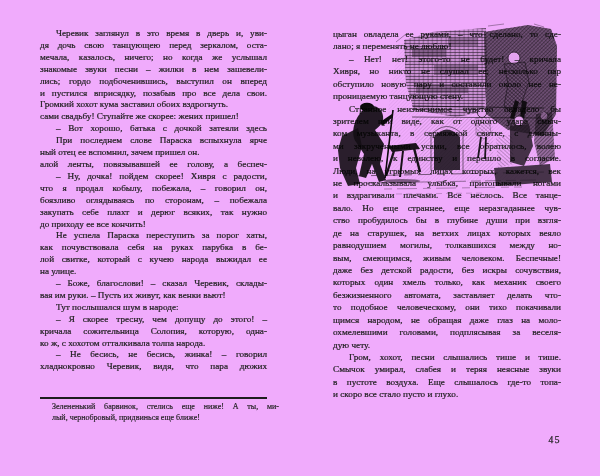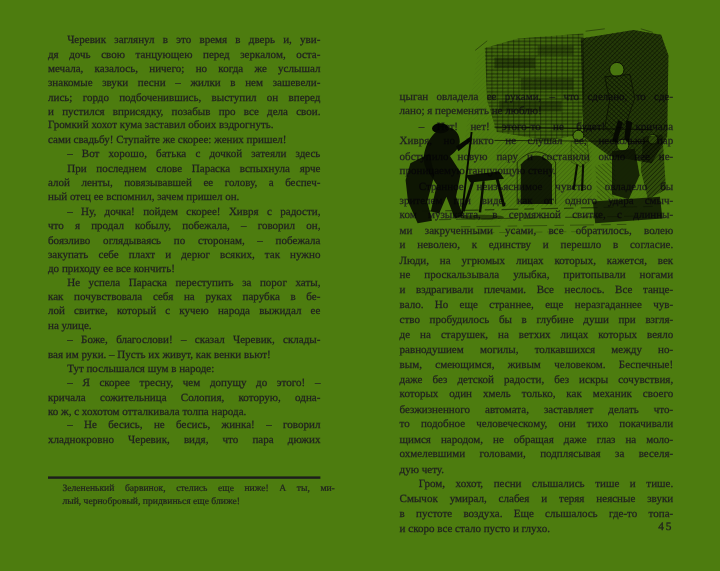--- a/index.html
+++ b/index.html
@@ -2,28 +2,28 @@
 <html><head>
 <meta charset="utf-8">
 <style>
   html,body{margin:0;padding:0;}
   body{
     width:600px;height:476px;position:relative;overflow:hidden;
     background:#fdfdfc;
     font-family:"Liberation Serif","DejaVu Serif",serif;
     color:#1e1e1e;
   }
-  .spread{position:absolute;inset:0;background:#4d7c0f;}
+  .spread{position:absolute;inset:0;background:#f0abfc;}
   .page{position:absolute;top:0;height:476px;width:300px;}
   .page-left{left:0;}
   .page-right{left:300px;}
 
   .col{position:absolute;font-size:9.2px;-webkit-text-stroke:.22px #222;}
   .col-left-main{left:40px;top:28px;width:227px;line-height:11.9px;}
-  .col-right-main{left:33px;top:28px;width:228px;line-height:12.42px;margin-top:46px;}
+  .col-right-main{left:33px;top:28px;width:228px;line-height:12.42px;}
 
   .tline{
     text-align:justify;
     text-align-last:justify;
     text-justify:inter-word;
     white-space:normal;
   }
   .tline.ind{text-indent:16px;}
   .tline.end{text-align-last:left;}
 
@@ -52,22 +52,22 @@
         <div class="tline ind">Черевик заглянул в это время в дверь и, уви-</div>
         <div class="tline">дя дочь свою танцующею перед зеркалом, оста-</div>
         <div class="tline">мечала, казалось, ничего; но когда же услышал</div>
         <div class="tline">знакомые звуки песни – жилки в нем зашевели-</div>
         <div class="tline">лись; гордо подбоченившись, выступил он вперед</div>
         <div class="tline">и пустился вприсядку, позабыв про все дела свои.</div>
         <div class="tline end">Громкий хохот кума заставил обоих вздрогнуть.</div>
         <div class="tline end">сами свадьбу! Ступайте же скорее: жених пришел!</div>
         <div class="tline ind">– Вот хорошо, батька с дочкой затеяли здесь</div>
         <div class="tline ind">При последнем слове Параска вспыхнула ярче</div>
+        <div class="tline end">ный отец ее вспомнил, зачем пришел он.</div>
         <div class="tline">алой ленты, повязывавшей ее голову, а беспеч-</div>
-        <div class="tline end">ный отец ее вспомнил, зачем пришел он.</div>
         <div class="tline ind">– Ну, дочка! пойдем скорее! Хивря с радости,</div>
         <div class="tline">что я продал кобылу, побежала, – говорил он,</div>
         <div class="tline">боязливо оглядываясь по сторонам, – побежала</div>
         <div class="tline">закупать себе плахт и дерюг всяких, так нужно</div>
         <div class="tline end">до приходу ее все кончить!</div>
         <div class="tline ind">Не успела Параска переступить за порог хаты,</div>
         <div class="tline">как почувствовала себя на руках парубка в бе-</div>
         <div class="tline">лой свитке, который с кучею народа выжидал ее</div>
         <div class="tline end">на улице.</div>
         <div class="tline ind">– Боже, благослови! – сказал Черевик, склады-</div>

